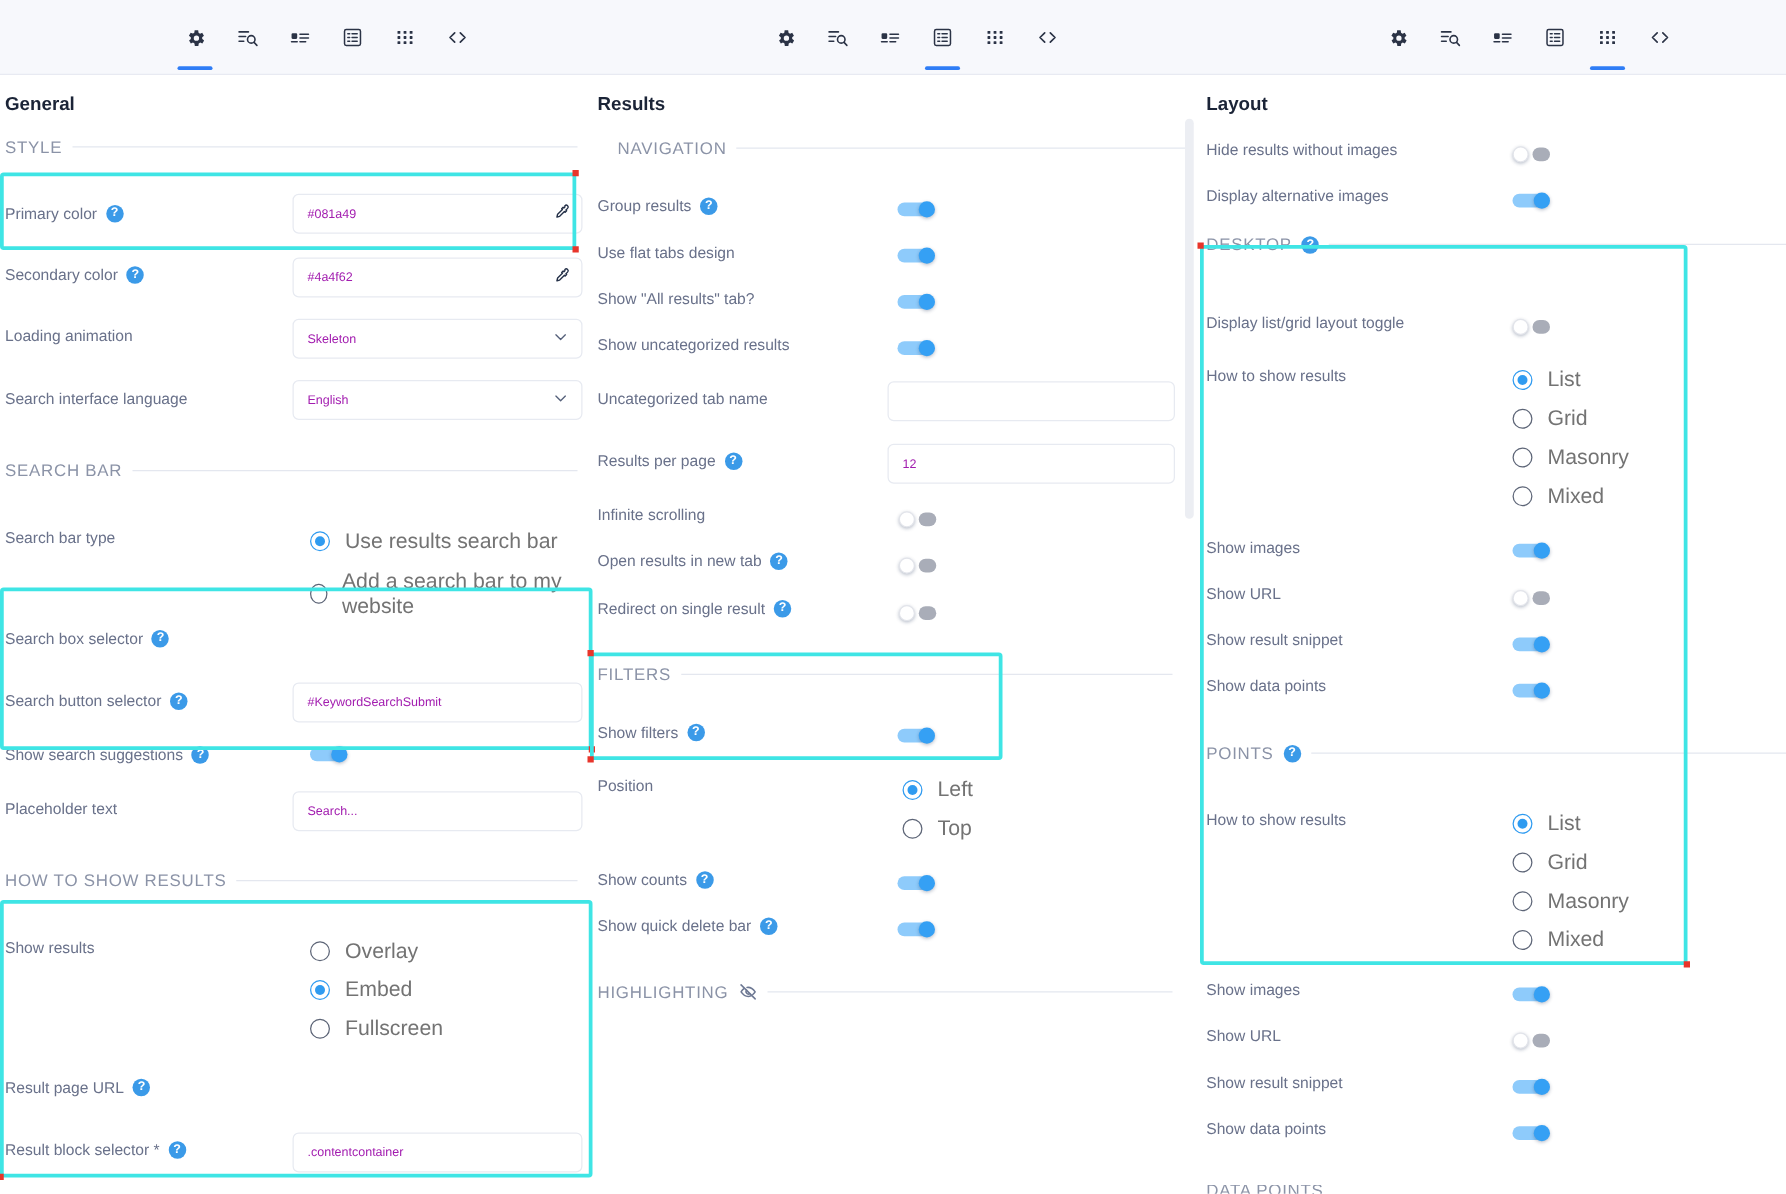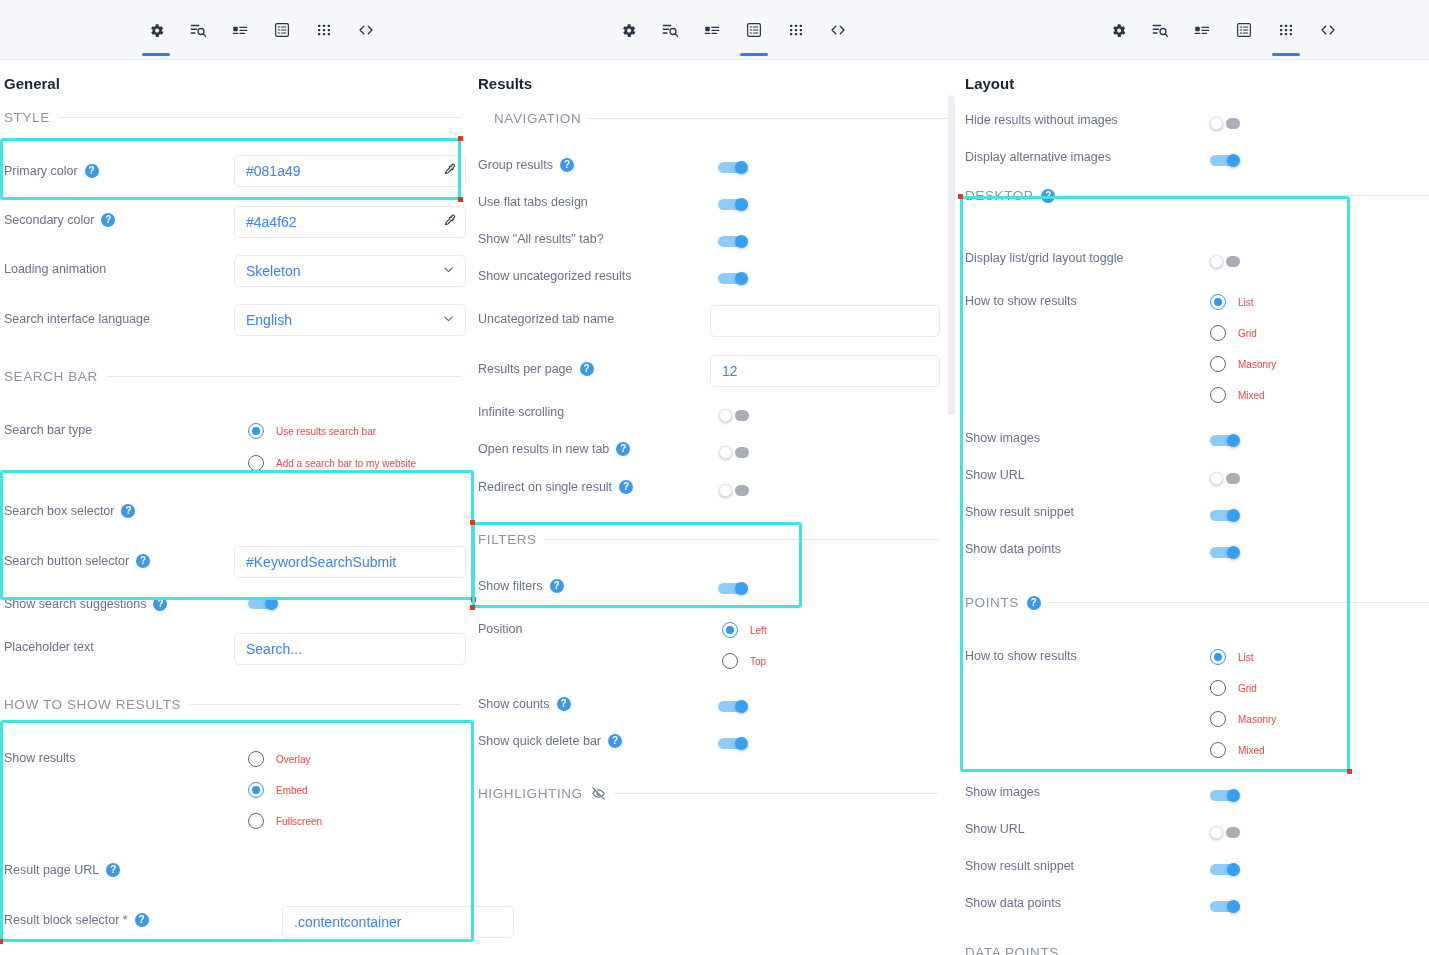--- a/index.html
+++ b/index.html
@@ -57,39 +57,39 @@
   }
   .help{
     width:14px;height:14px;border-radius:50%;background:#3b9ae8;color:#fff;
     font-size:10px;font-weight:bold;display:inline-flex;align-items:center;justify-content:center;
     line-height:1;
   }
 
   .field{
     position:absolute;height:32px;border:1px solid #e7eaf1;border-radius:5px;background:#fff;
     display:flex;align-items:center;padding:0 34px 0 11px;
-    font-size:14px;color:#3b82f6;
+    font-size:10px;color:#a21caf;
   }
   .field .eyedrop{position:absolute;right:9px;top:50%;transform:translateY(-50%);color:#243048;}
   .field .chev{position:absolute;right:10px;top:50%;transform:translateY(-50%);color:#55607a;}
 
   
   .tg{
     position:absolute;width:30px;height:13px;border-radius:7px;cursor:pointer;
   }
   .tg .track{position:absolute;left:0;top:1px;width:26px;height:11px;border-radius:6px;}
   .tg .knob{position:absolute;top:0;width:13px;height:13px;border-radius:50%;
             box-shadow:0 1px 3px rgba(20,40,80,.3);}
   .tg.on  .track{background:#8ecbfb;}
   .tg.on  .knob{right:0;background:#35a0f4;}
   .tg.off .knob{left:0;background:#ffffff;border:1px solid #e2e4ea;}
   .tg.off .track2{position:absolute;right:0;top:1px;width:14px;height:11px;border-radius:6px;background:#a9adb8;}
 
   
-  .radio{position:absolute;display:flex;align-items:center;gap:12px;font-size:10px;color:#ef4444;}
+  .radio{position:absolute;display:flex;align-items:center;gap:12px;font-size:17px;color:#737373;}
   .radio .dot{width:16px;height:16px;border-radius:50%;border:1.6px solid #5d6577;
               display:inline-flex;align-items:center;justify-content:center;background:#fff;}
   .radio.sel .dot{border-color:#2f9bf0;}
   .radio.sel .dot::after{content:"";width:8px;height:8px;border-radius:50%;background:#2f9bf0;}
 
   
   .hl{
     position:absolute;border:3px solid #3fe5e5;border-radius:3px;pointer-events:none;
     z-index:5;
   }
@@ -379,21 +379,21 @@
 
     <div class="lbl" style="left:4px;top:803px;">
       <span>Result page URL</span>
       <span class="help">?</span>
     </div>
 
     <div class="lbl" style="left:4px;top:853px;">
       <span>Result block selector *</span>
       <span class="help">?</span>
     </div>
-    <div class="field" style="left:234px;top:846px;width:232px;margin-left:48px;">
+    <div class="field" style="left:234px;top:846px;width:232px;">
       <span>.contentcontainer</span>
     </div>
   </div>
 
   <div class="col col-results">
 
     <div class="coltitle" style="left:8px;top:15px;">Results</div>
 
     <div class="sechead" style="left:24px;top:51px;width:460px;">
       <span>NAVIGATION</span>

